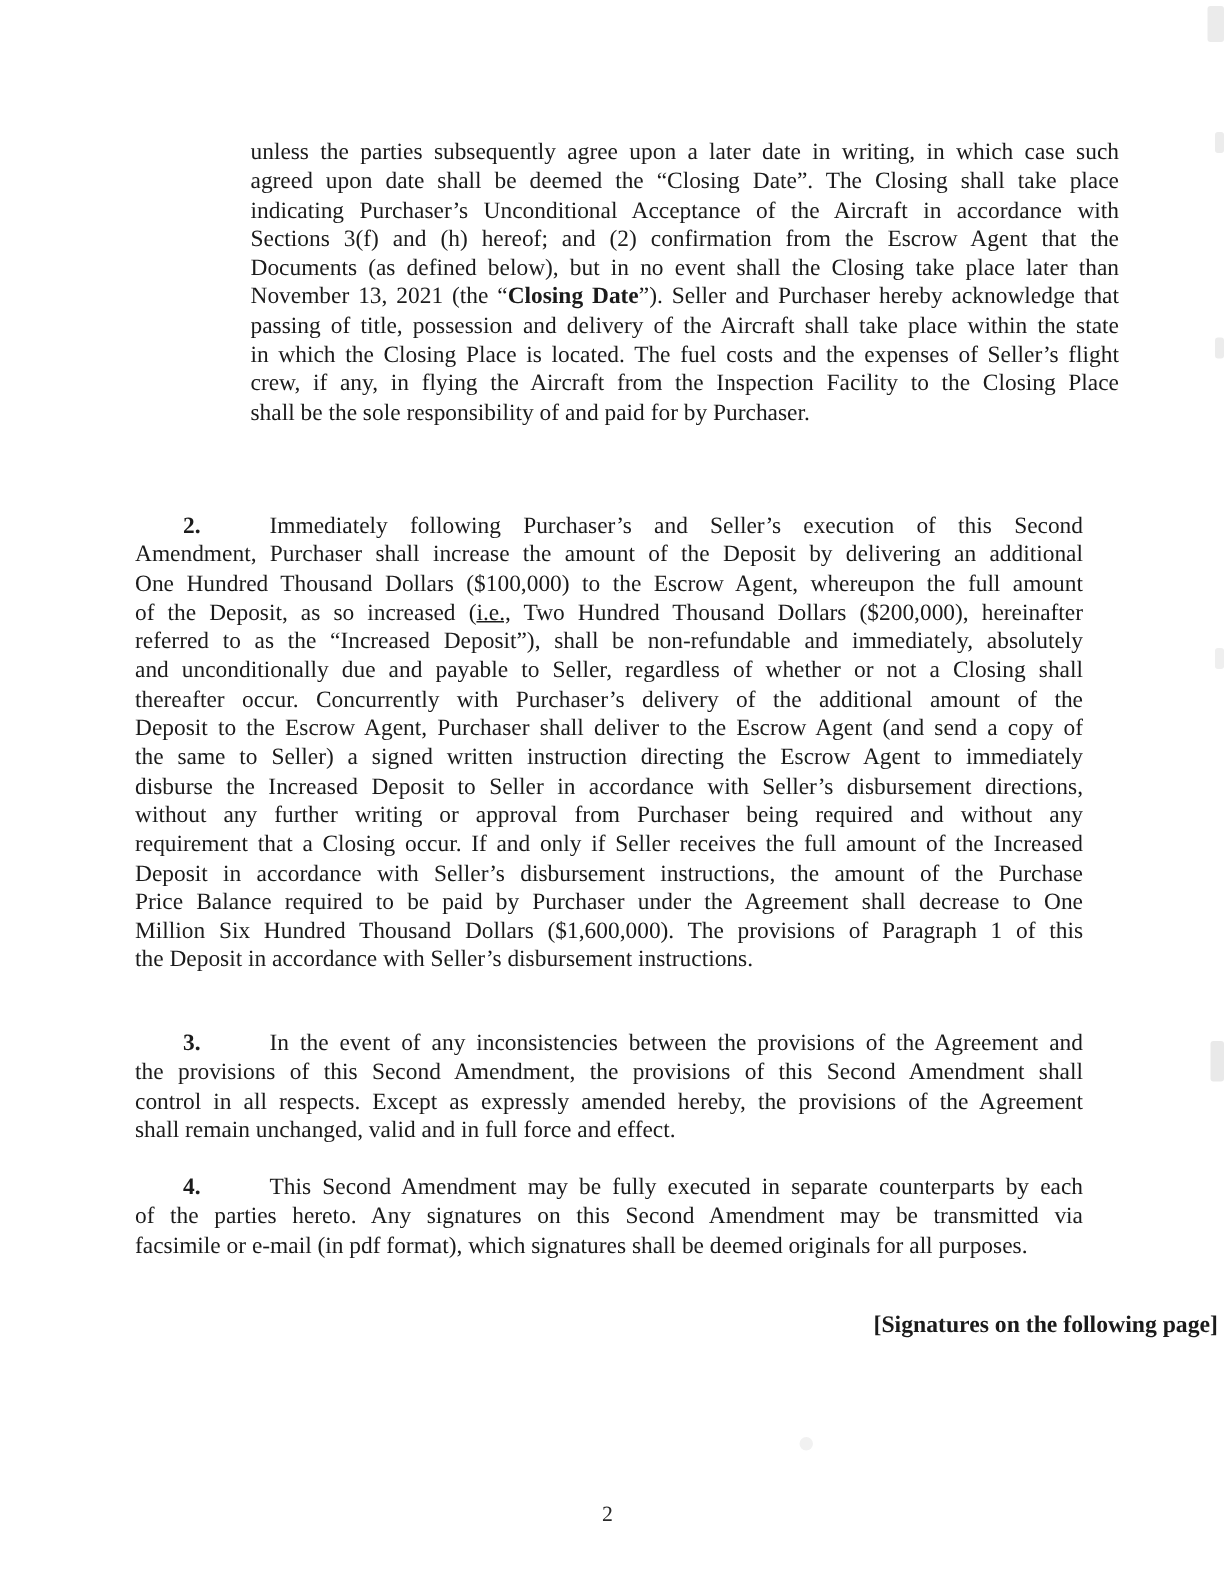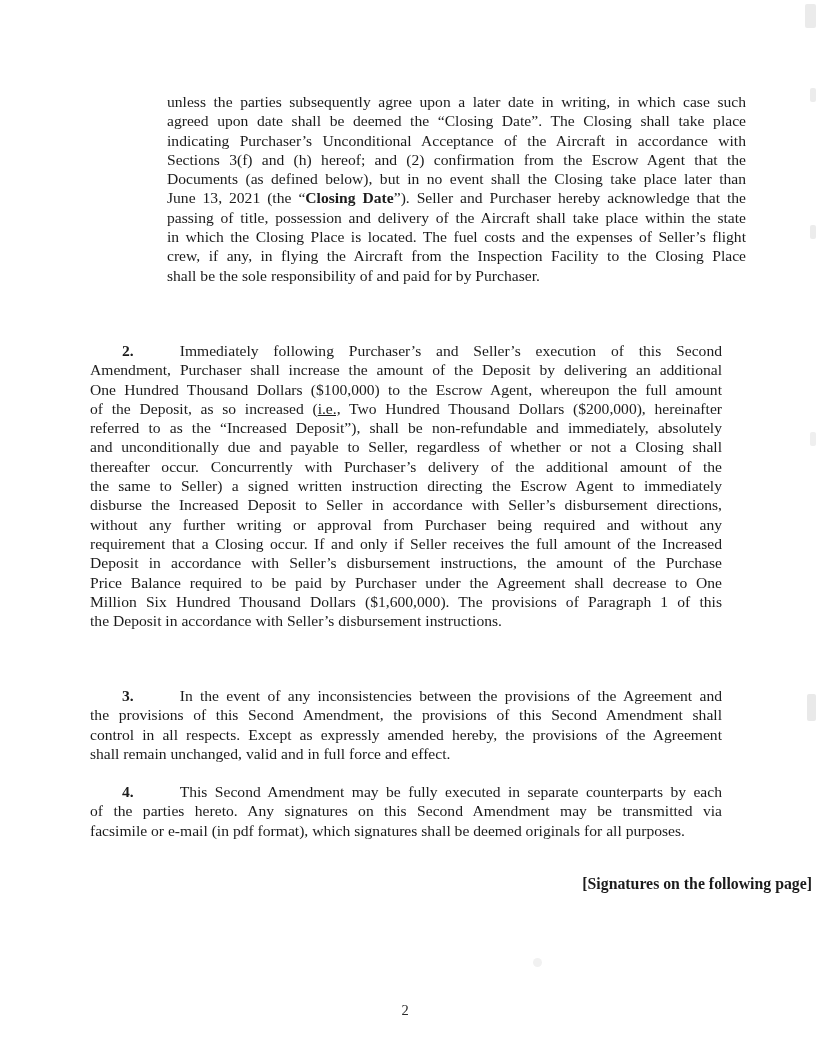--- a/index.html
+++ b/index.html
@@ -82,35 +82,36 @@
 <body>
 
 <div class="page">
 
   <div class="para indented" style="top:92px">
       <div class="line"><span>unless the parties subsequently agree upon a later date in writing, in which case such</span></div>
       <div class="line"><span>agreed upon date shall be deemed the “Closing Date”.  The Closing shall take place</span></div>
       <div class="line"><span>indicating Purchaser’s Unconditional Acceptance of the Aircraft in accordance with</span></div>
       <div class="line"><span>Sections 3(f) and (h) hereof; and (2) confirmation from the Escrow Agent that the</span></div>
       <div class="line"><span>Documents (as defined below), but in no event shall the Closing take place later than</span></div>
-      <div class="line"><span>June 13, 2021 (the “</span><span style="font-weight: bold;">Closing Date</span><span>”).  Seller and Purchaser hereby acknowledge that the</span></div>
+      <div class="line"><span>November 13, 2021 (the “</span><span style="font-weight: bold;">Closing Date</span><span>”).  Seller and Purchaser hereby acknowledge that the</span></div>
       <div class="line"><span>passing of title, possession and delivery of the Aircraft shall take place within the state</span></div>
       <div class="line"><span>in which the Closing Place is located.  The fuel costs and the expenses of Seller’s flight</span></div>
       <div class="line"><span>crew, if any, in flying the Aircraft from the Inspection Facility to the Closing Place</span></div>
       <div class="line last"><span>shall be the sole responsibility of and paid for by Purchaser.</span></div>
     </div>
 
   <div class="para" style="top:341px">
       <div class="line"><span class="tab" style="width: 32px;"></span><span style="font-weight: bold;">2.</span><span class="tab" style="width: 46px;"></span><span>Immediately following Purchaser’s and Seller’s execution of this Second</span></div>
       <div class="line"><span>Amendment, Purchaser shall increase the amount of the Deposit by delivering an additional</span></div>
       <div class="line"><span>One Hundred Thousand Dollars ($100,000) to the Escrow Agent, whereupon the full amount</span></div>
       <div class="line"><span>of the Deposit, as so increased (</span><span style="text-decoration: underline;">i.e.,</span><span> Two Hundred Thousand Dollars ($200,000), hereinafter</span></div>
       <div class="line"><span>referred to as the “Increased Deposit”), shall be non-refundable and immediately, absolutely</span></div>
       <div class="line"><span>and unconditionally due and payable to Seller, regardless of whether or not a Closing shall</span></div>
       <div class="line"><span>thereafter occur.  Concurrently with Purchaser’s delivery of the additional amount of the</span></div>
+      <div class="line"><span>Deposit to the Escrow Agent, Purchaser shall deliver to the Escrow Agent (and send a copy of</span></div>
       <div class="line"><span>the same to Seller) a signed written instruction directing the Escrow Agent to immediately</span></div>
       <div class="line"><span>disburse the Increased Deposit to Seller in accordance with Seller’s disbursement directions,</span></div>
       <div class="line"><span>without any further writing or approval from Purchaser being required and without any</span></div>
       <div class="line"><span>requirement that a Closing occur.  If and only if Seller receives the full amount of the Increased</span></div>
       <div class="line"><span>Deposit in accordance with Seller’s disbursement instructions, the amount of the Purchase</span></div>
       <div class="line"><span>Price Balance required to be paid by Purchaser under the Agreement shall decrease to One</span></div>
       <div class="line"><span>Million Six Hundred Thousand Dollars ($1,600,000).  The provisions of Paragraph 1 of this</span></div>
       <div class="line last"><span>the Deposit in accordance with Seller’s disbursement instructions.</span></div>
     </div>
 

